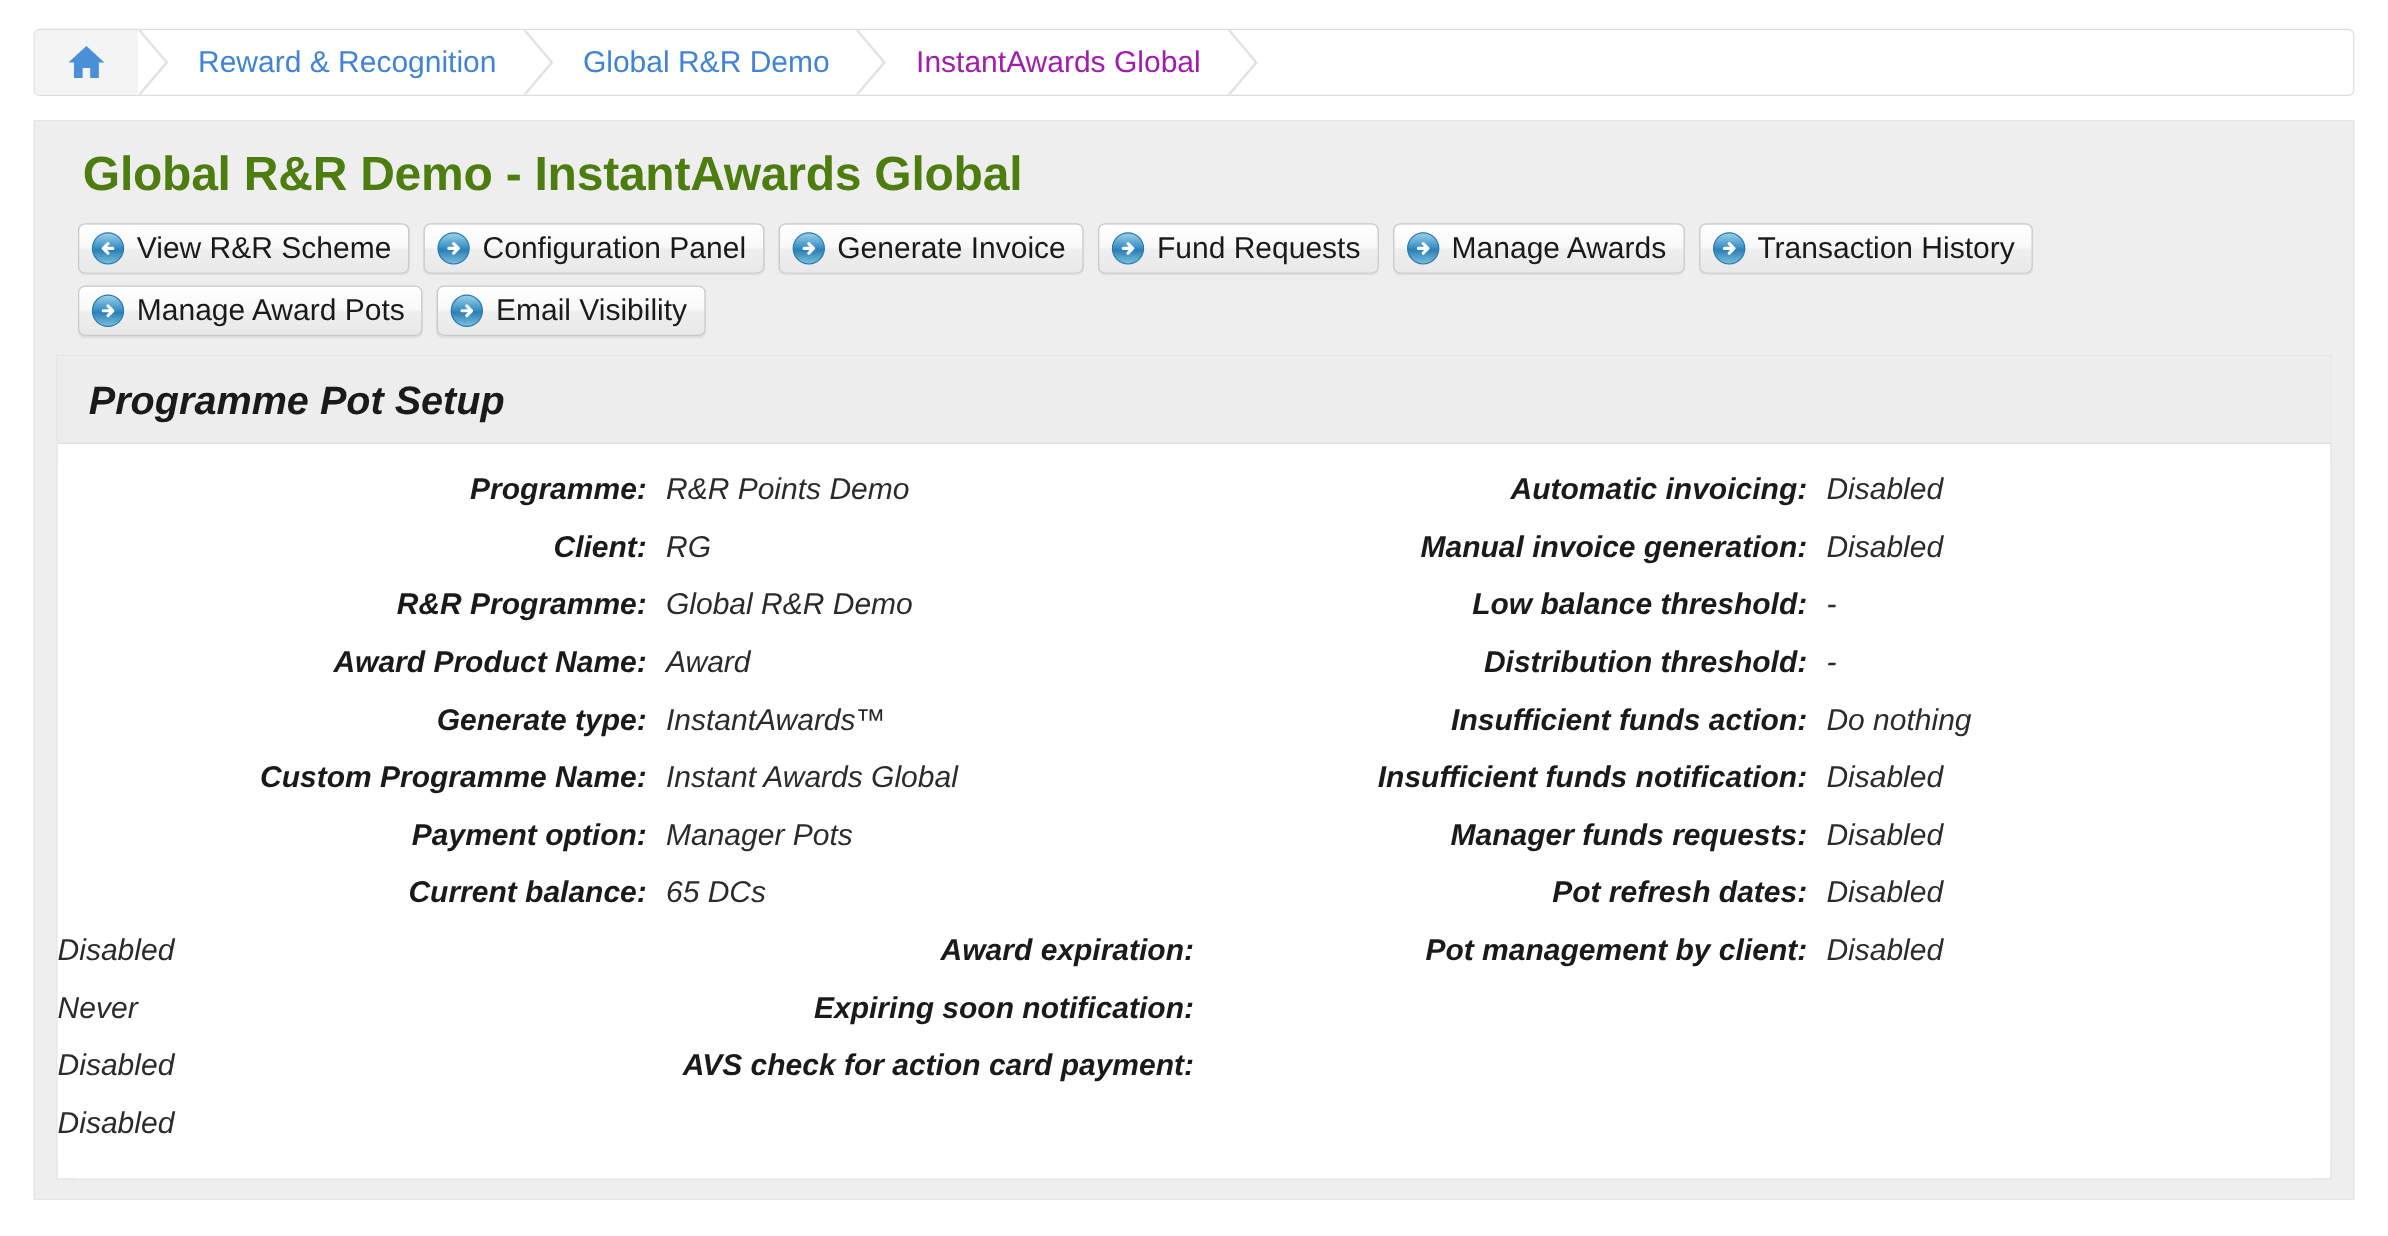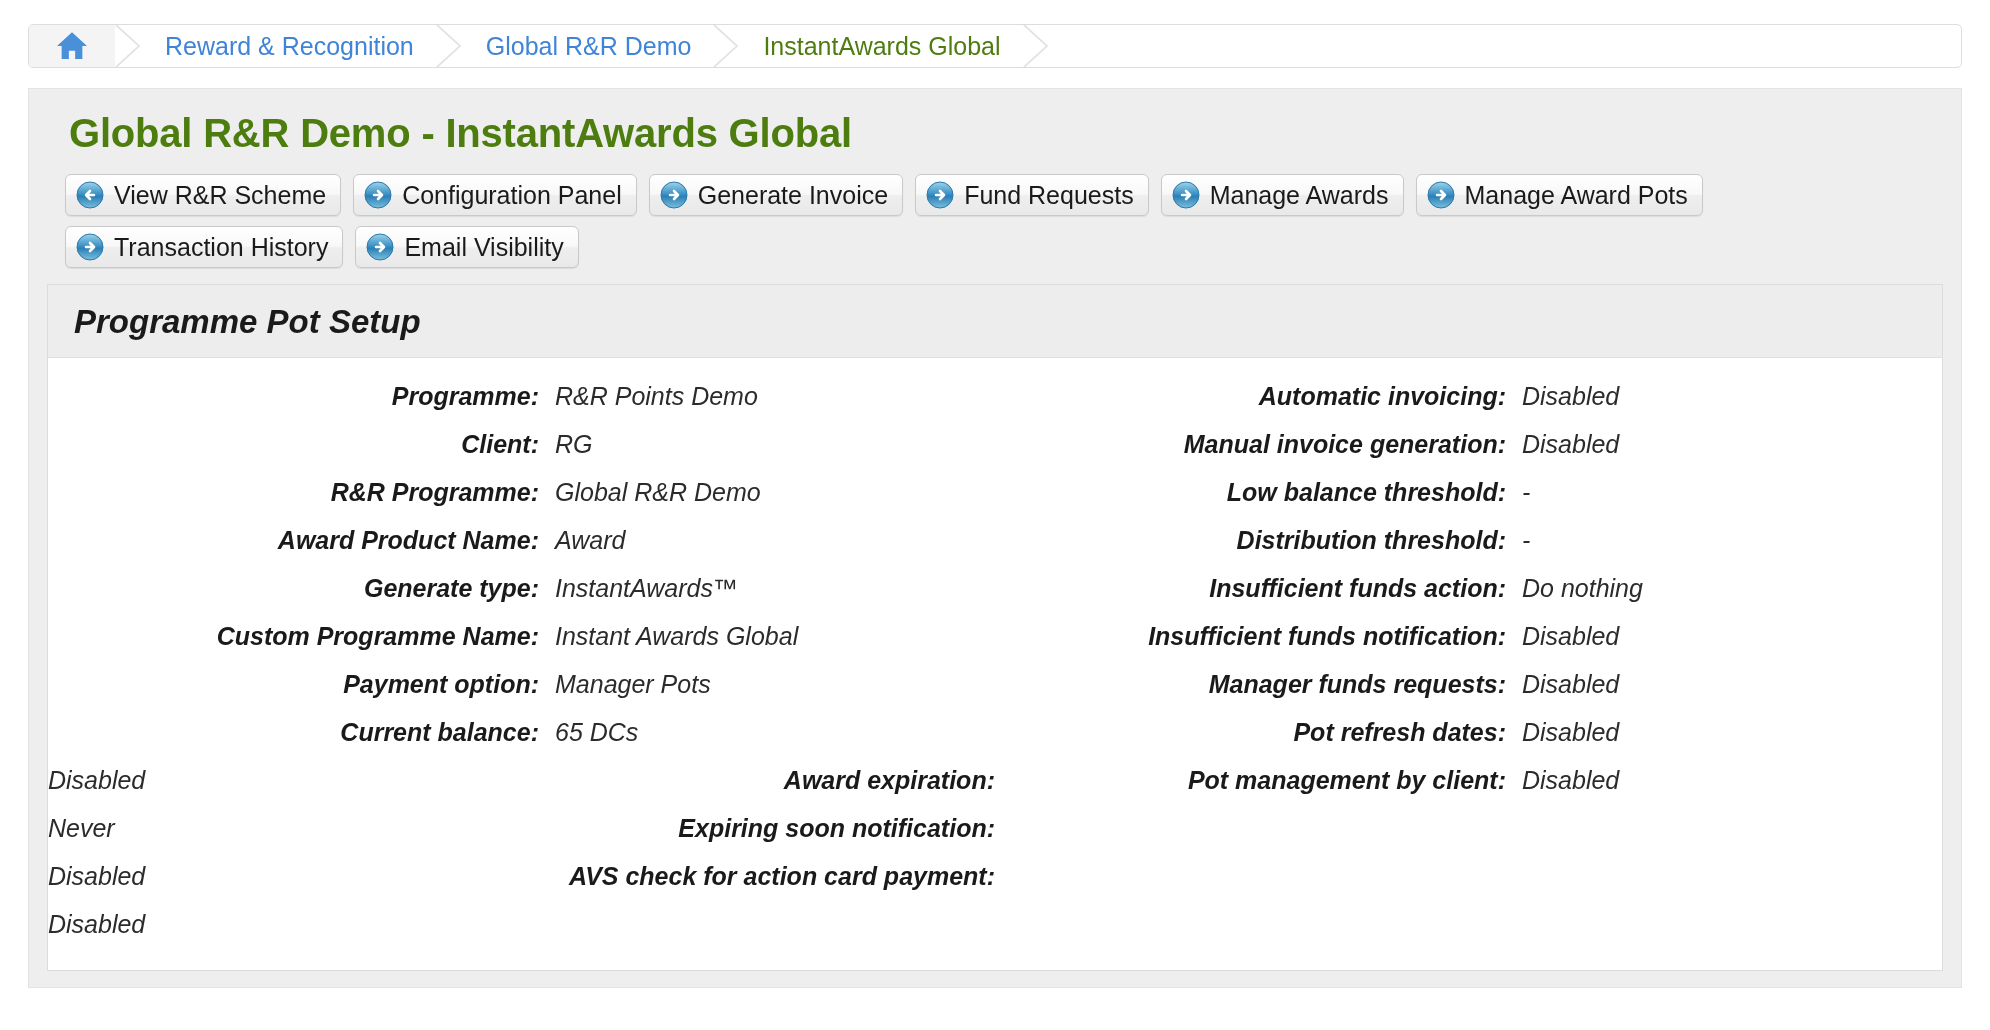--- a/index.html
+++ b/index.html
@@ -11,21 +11,21 @@
   body {
     width: 1990px;
     height: 1030px;
     overflow: hidden;
     color: #222222;
   }
 
   
   .breadcrumb-bar {
     margin: 24px 28px 0 28px;
-    height: 44px;
+    height: 56px;
     background: #ffffff;
     border: 1px solid #dddddd;
     border-radius: 5px;
     display: flex;
     align-items: stretch;
     overflow: hidden;
     box-sizing: border-box;
   }
   .crumb {
     display: flex;
@@ -36,21 +36,21 @@
     position: relative;
   }
   .crumb.home {
     background: #f4f4f4;
     padding: 0 26px 0 26px;
   }
   .crumb.link {
     color: #3f84d6;
   }
   .crumb.current {
-    color: #4d7c0f;
+    color: #a21caf;
   }
   .sep {
     width: 26px;
     align-self: stretch;
     position: relative;
     flex: 0 0 26px;
   }
   .sep svg { display: block; height: 100%; width: 26px; }
 
   .home-icon svg { display: block; }
@@ -285,36 +285,36 @@
             <linearGradient id="gright" x1="0" y1="0" x2="0" y2="1">
               <stop offset="0%" stop-color="#9fd3e8"></stop>
               <stop offset="45%" stop-color="#3d93c8"></stop>
               <stop offset="55%" stop-color="#2b7fb5"></stop>
               <stop offset="100%" stop-color="#7cc0dc"></stop>
             </linearGradient>
           </defs>
           <circle cx="14" cy="14" r="13" fill="url(#gright)" stroke="#2a78ad" stroke-width="1"></circle>
           <path d="M10 14 L17 14 M14 10 L18 14 L14 18" fill="none" stroke="#ffffff" stroke-width="2.6" stroke-linecap="round" stroke-linejoin="round"></path>
         </svg>
+        <span>Transaction History</span>
+      </div>
+      <div class="tbtn">
+        <svg class="arrow-icon" width="28" height="28" viewBox="0 0 28 28">
+          <defs>
+            <linearGradient id="gright" x1="0" y1="0" x2="0" y2="1">
+              <stop offset="0%" stop-color="#9fd3e8"></stop>
+              <stop offset="45%" stop-color="#3d93c8"></stop>
+              <stop offset="55%" stop-color="#2b7fb5"></stop>
+              <stop offset="100%" stop-color="#7cc0dc"></stop>
+            </linearGradient>
+          </defs>
+          <circle cx="14" cy="14" r="13" fill="url(#gright)" stroke="#2a78ad" stroke-width="1"></circle>
+          <path d="M10 14 L17 14 M14 10 L18 14 L14 18" fill="none" stroke="#ffffff" stroke-width="2.6" stroke-linecap="round" stroke-linejoin="round"></path>
+        </svg>
         <span>Manage Award Pots</span>
-      </div>
-      <div class="tbtn">
-        <svg class="arrow-icon" width="28" height="28" viewBox="0 0 28 28">
-          <defs>
-            <linearGradient id="gright" x1="0" y1="0" x2="0" y2="1">
-              <stop offset="0%" stop-color="#9fd3e8"></stop>
-              <stop offset="45%" stop-color="#3d93c8"></stop>
-              <stop offset="55%" stop-color="#2b7fb5"></stop>
-              <stop offset="100%" stop-color="#7cc0dc"></stop>
-            </linearGradient>
-          </defs>
-          <circle cx="14" cy="14" r="13" fill="url(#gright)" stroke="#2a78ad" stroke-width="1"></circle>
-          <path d="M10 14 L17 14 M14 10 L18 14 L14 18" fill="none" stroke="#ffffff" stroke-width="2.6" stroke-linecap="round" stroke-linejoin="round"></path>
-        </svg>
-        <span>Transaction History</span>
       </div>
       <div class="tbtn">
         <svg class="arrow-icon" width="28" height="28" viewBox="0 0 28 28">
           <defs>
             <linearGradient id="gright" x1="0" y1="0" x2="0" y2="1">
               <stop offset="0%" stop-color="#9fd3e8"></stop>
               <stop offset="45%" stop-color="#3d93c8"></stop>
               <stop offset="55%" stop-color="#2b7fb5"></stop>
               <stop offset="100%" stop-color="#7cc0dc"></stop>
             </linearGradient>

